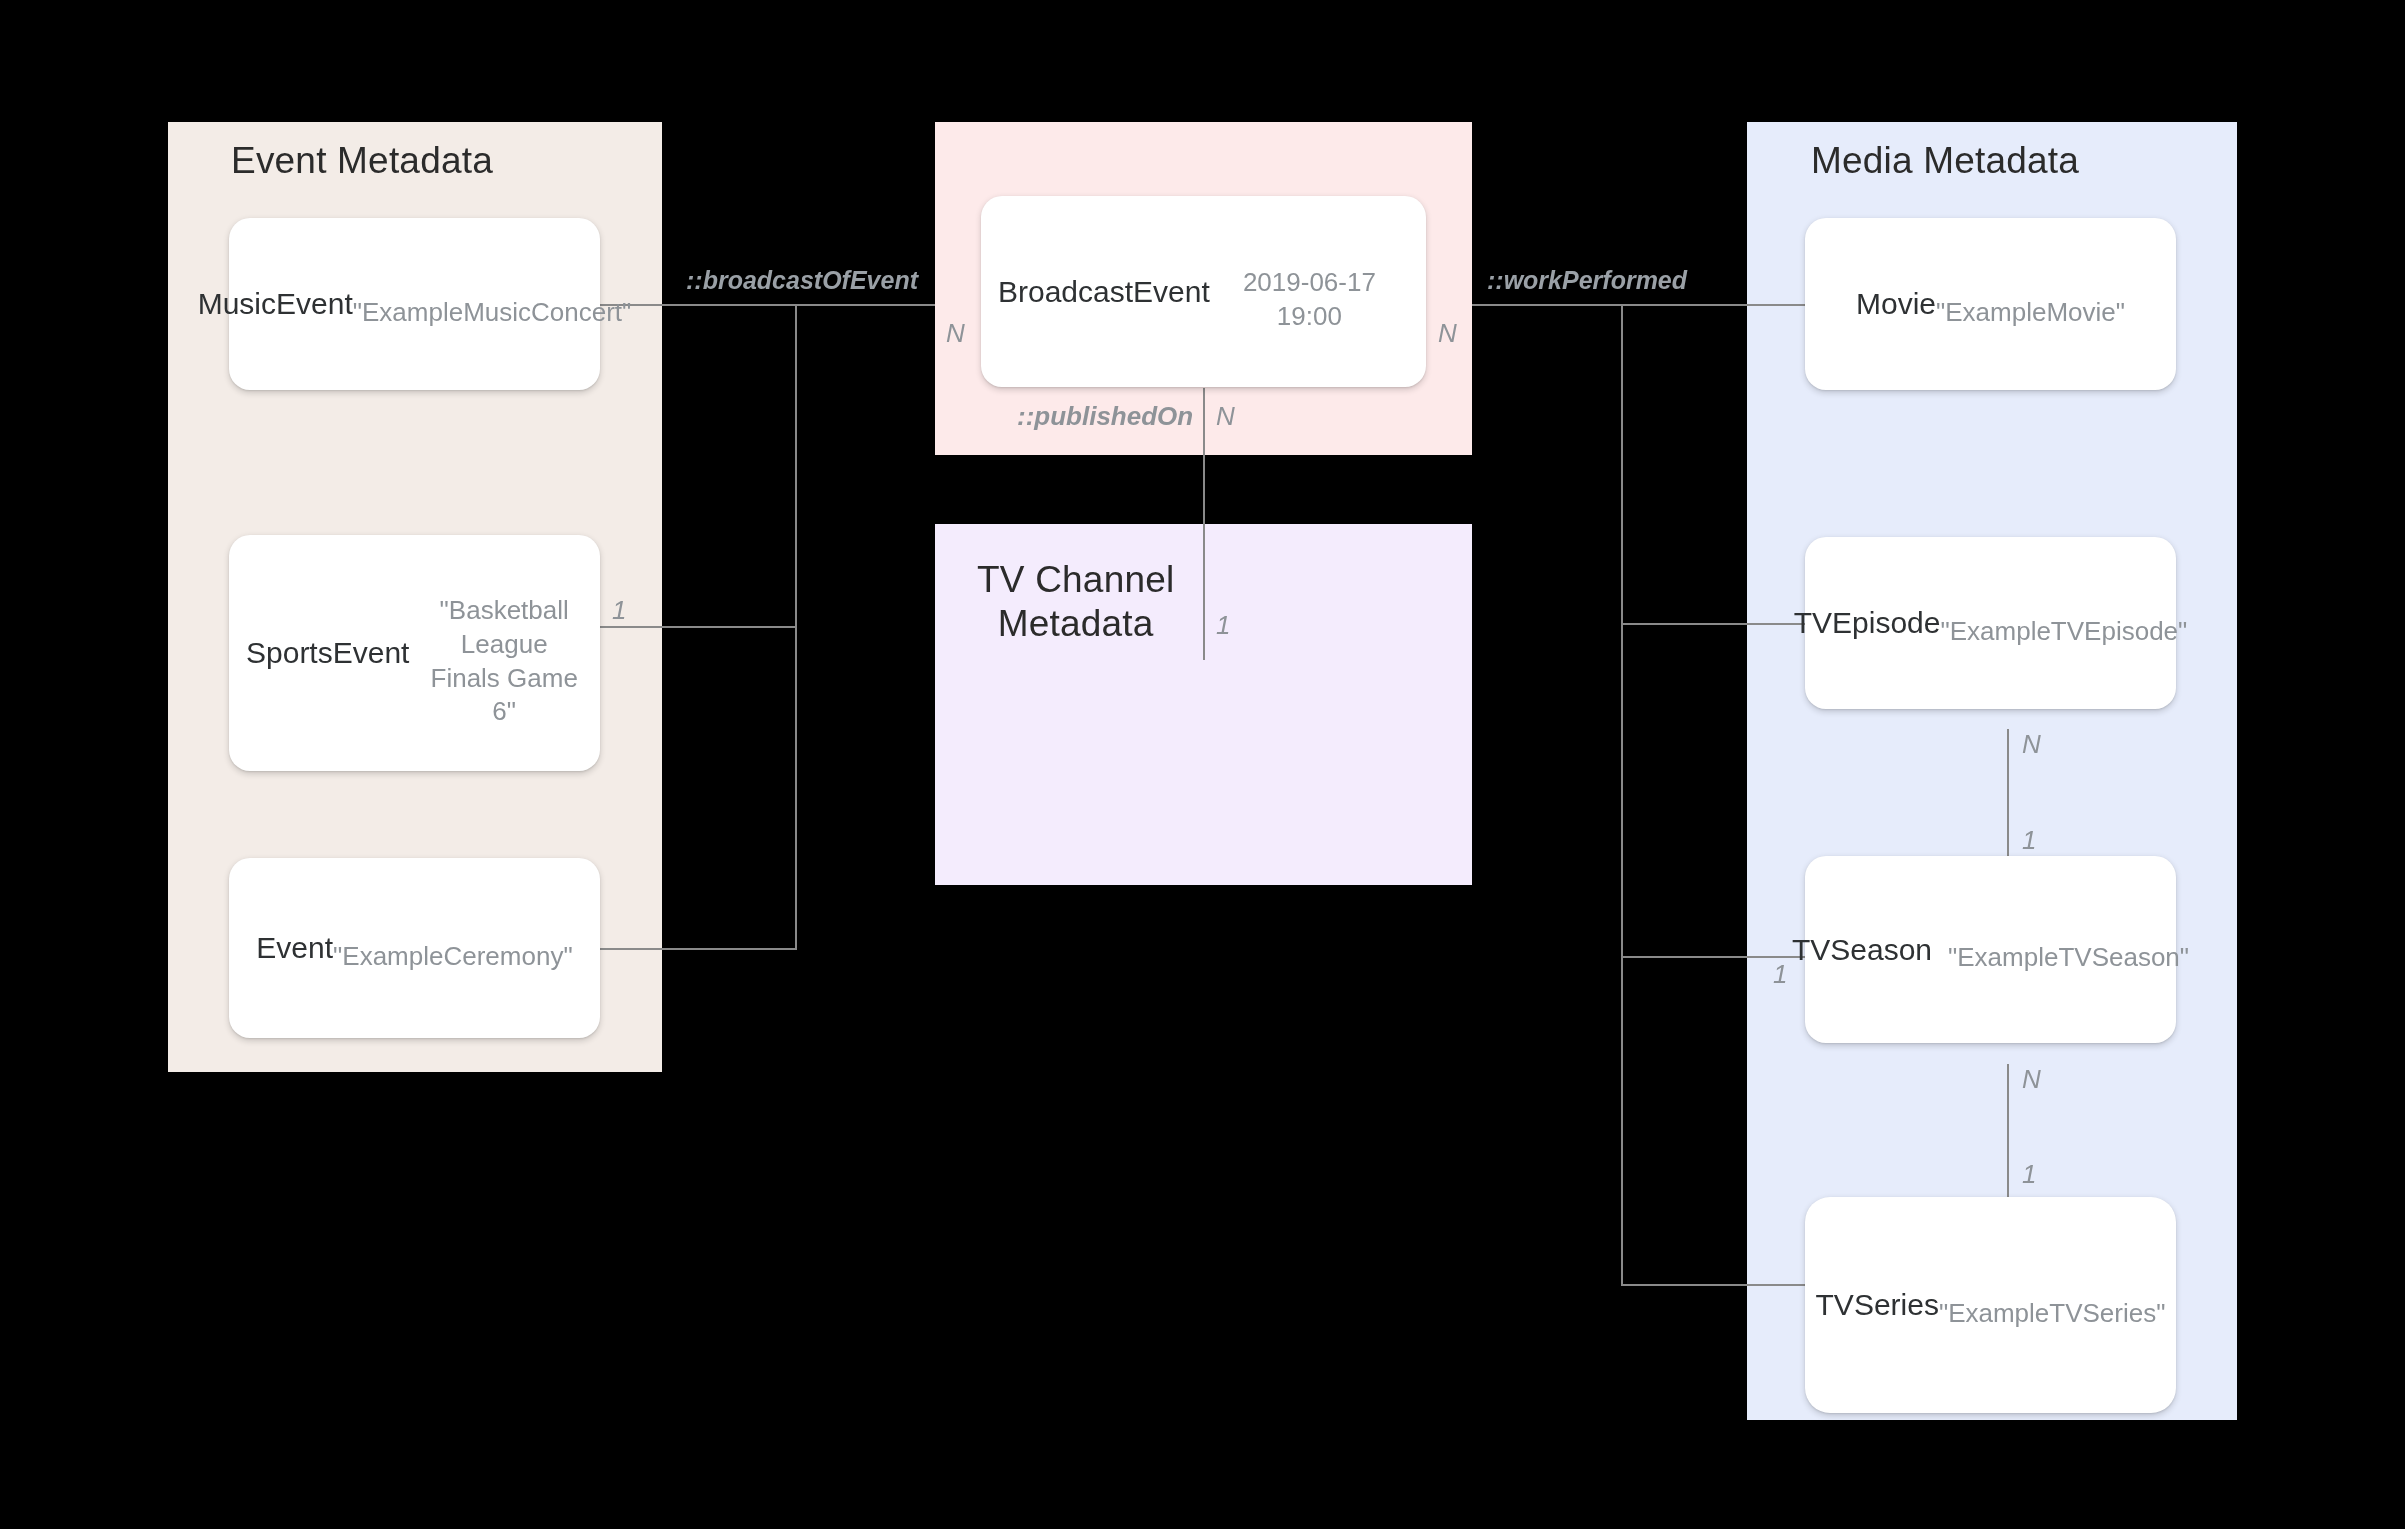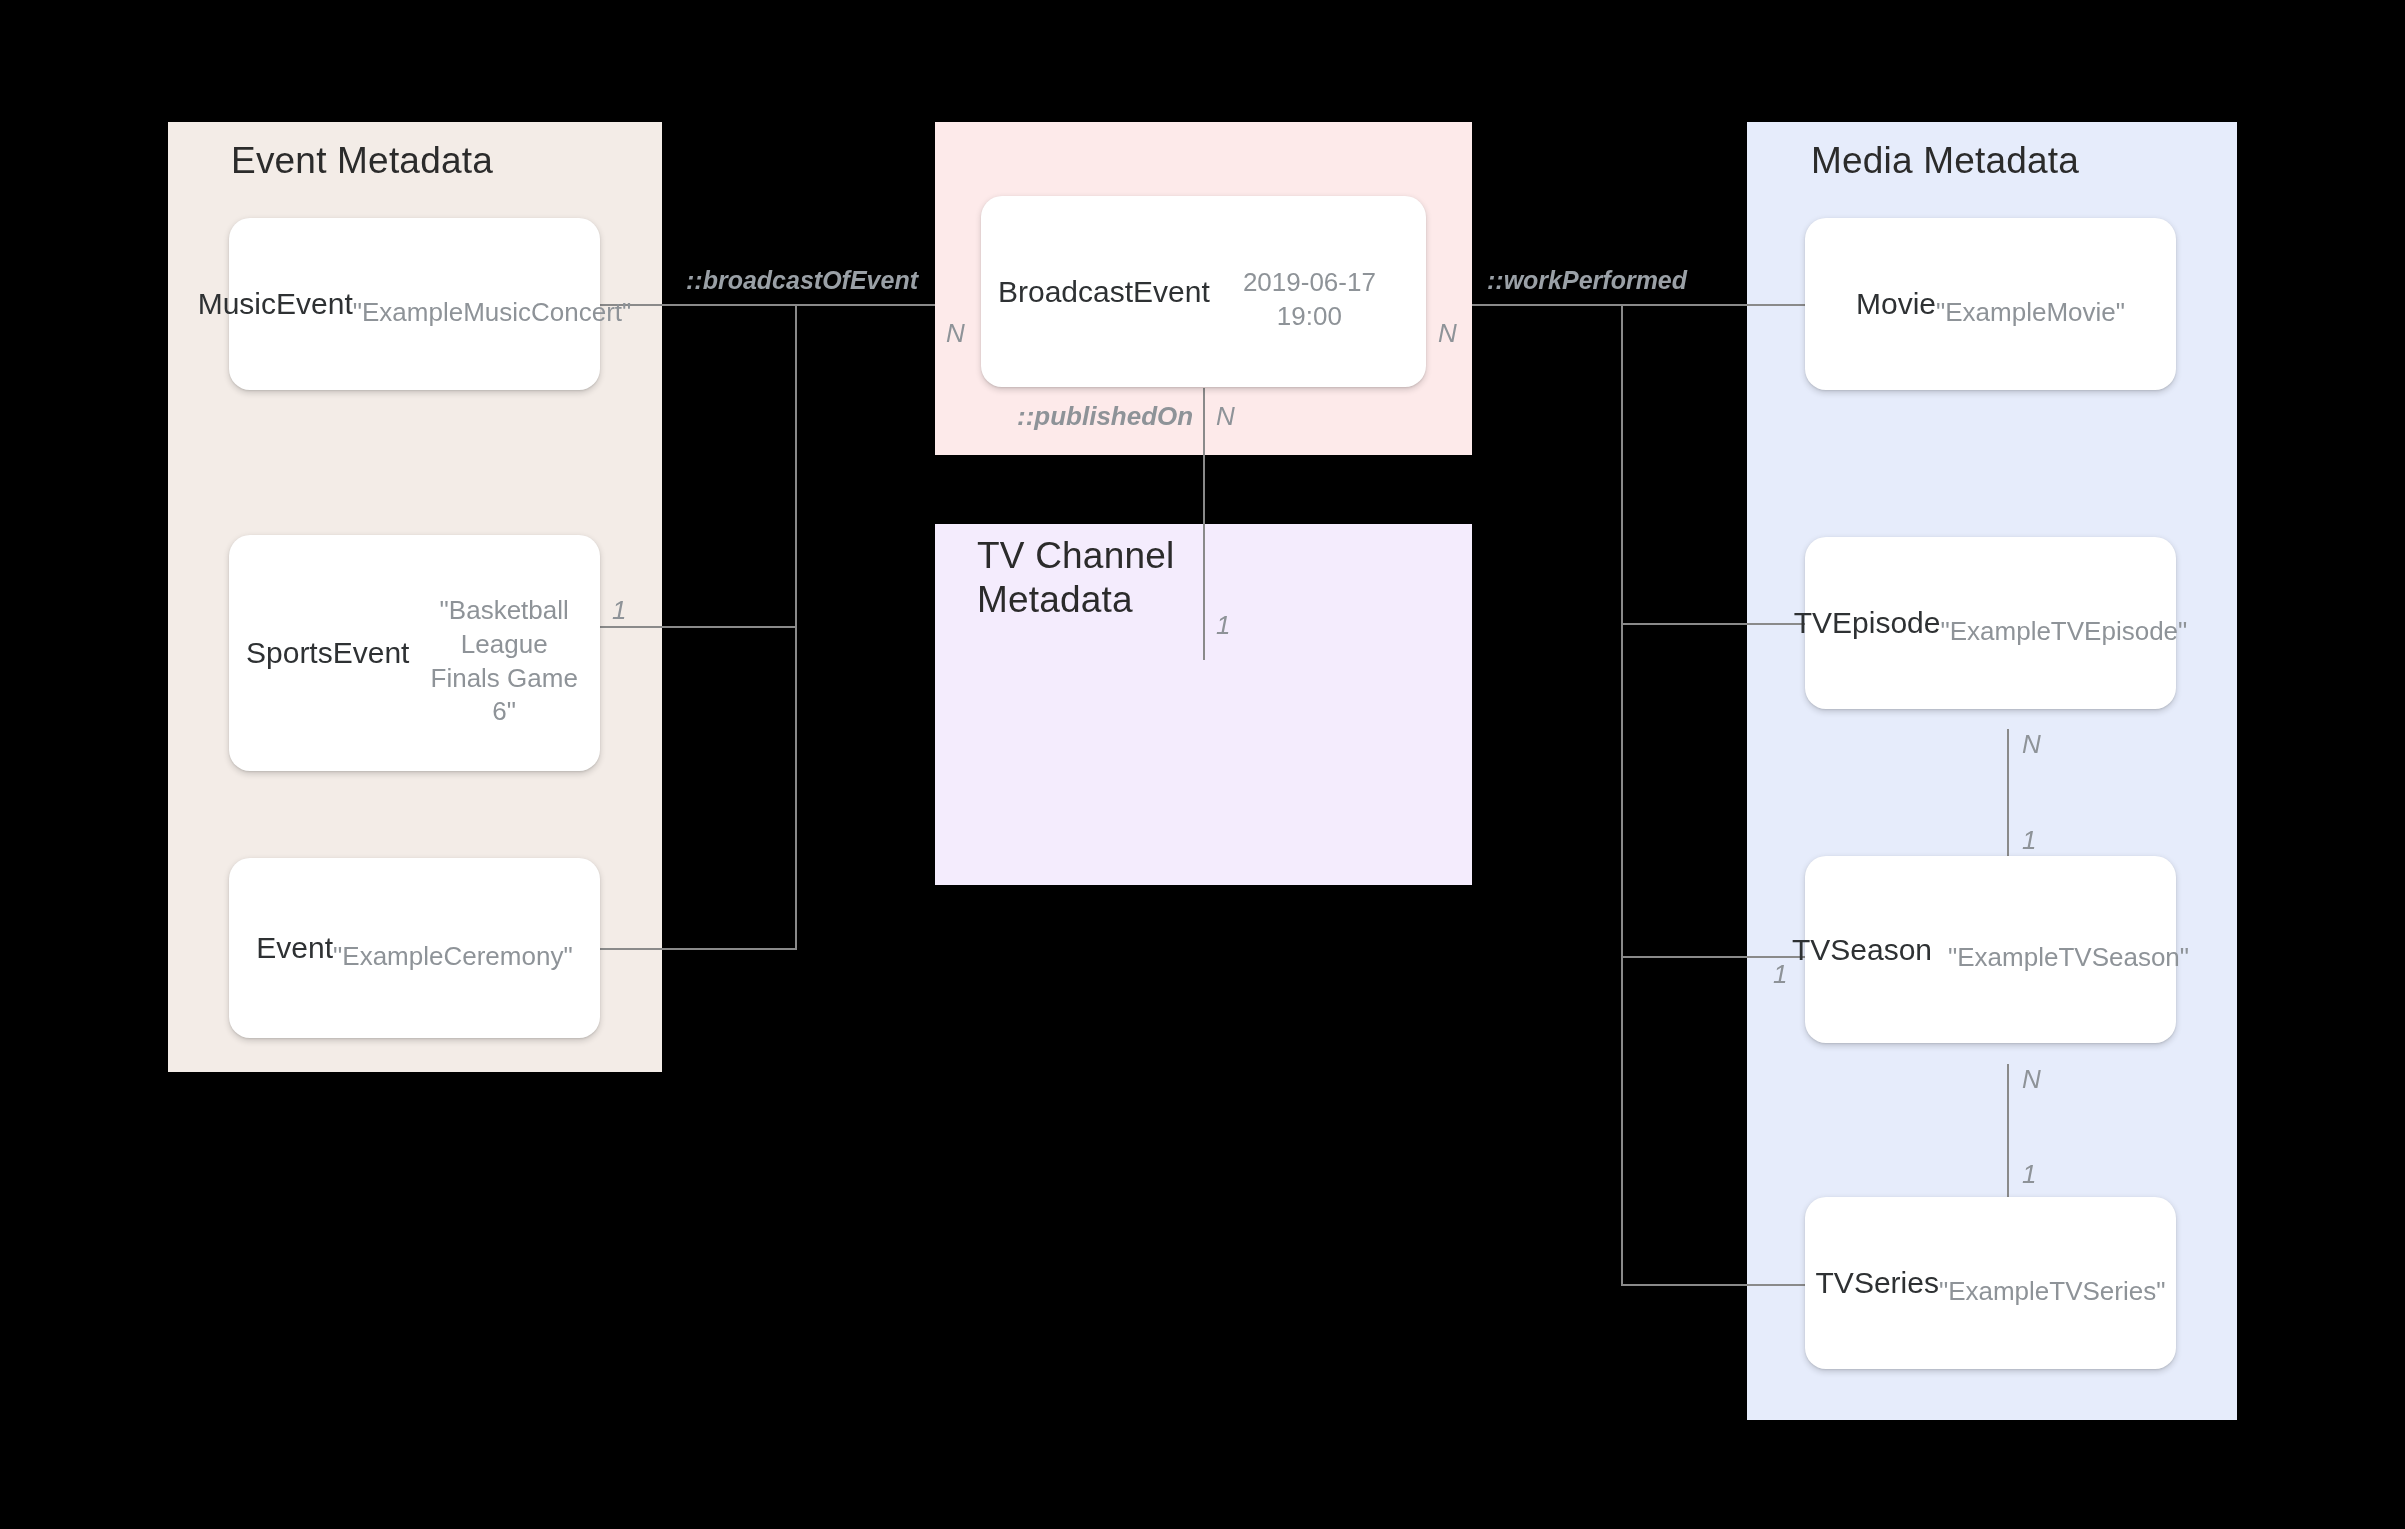--- a/index.html
+++ b/index.html
@@ -119,21 +119,21 @@
 
 <div id="canvas">
 
   <div class="group" id="group-event"></div>
   <div class="group" id="group-broadcast"></div>
   <div class="group" id="group-tv"></div>
   <div class="group" id="group-media"></div>
 
   <div class="group-title" style="left:231px; top:139px;">Event Metadata</div>
 
-  <div class="group-title" style="left:977px; top:534px;">TV Channel
+  <div class="group-title" style="left:977px; top:558px;text-align:center;">TV Channel
 Metadata</div>
 
   <div class="group-title" style="left:1811px; top:139px;">Media Metadata</div>
 
   <div class="v-line" style="left:795px; top:304px; height:646px;"></div>
 
   <div class="h-line" style="left:599px; top:304px; width:336px;"></div>
 
   <div class="h-line" style="left:599px; top:626px; width:197px;"></div>
 
@@ -210,19 +210,19 @@
   <div class="card" style="left:1805px; top:537px; width:371px; height:172px;">
     <div class="card-title">TVEpisode</div>
     <div class="card-sub">"ExampleTVEpisode"</div>
   </div>
 
   <div class="card" style="left:1805px; top:856px; width:371px; height:187px;gap:16px;">
     <div class="card-title">TVSeason</div>
     <div class="card-sub">"ExampleTVSeason"</div>
   </div>
 
-  <div class="card" style="left:1805px; top:1197px; width:371px; height:172px;">
+  <div class="card" style="left:1805px; top:1197px; width:371px; height:216px;border-radius:25px;">
     <div class="card-title">TVSeries</div>
     <div class="card-sub">"ExampleTVSeries"</div>
   </div>
 
 </div>
 
 
 </body></html>

